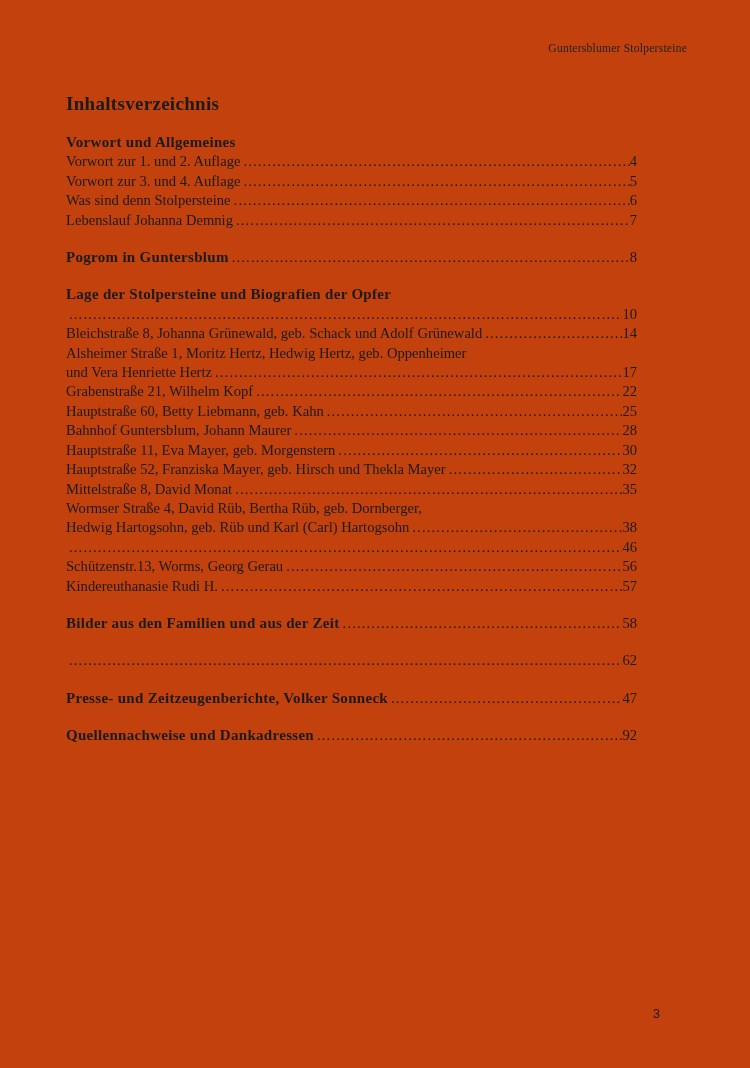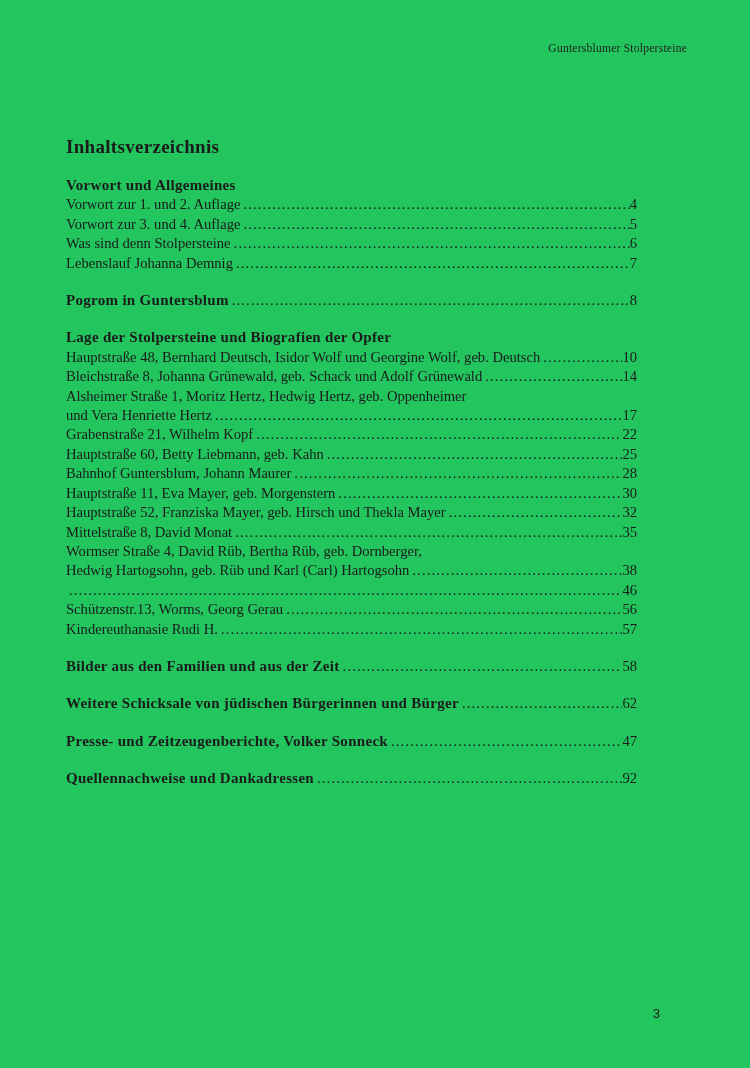--- a/index.html
+++ b/index.html
@@ -4,39 +4,38 @@
 <style>
   html, body {
     margin: 0;
     padding: 0;
     background: #ffffff;
   }
   .page {
     position: relative;
     width: 750px;
     height: 1068px;
-    background: #22c55e;
+    background: #c2410c;
     font-family: "Liberation Serif", "DejaVu Serif", serif;
     color: #1b1b1b;
     overflow: hidden;
   }
   .running-header {
     position: absolute;
     top: 42px;
     right: 63px;
     font-size: 11.5px;
     letter-spacing: 0.25px;
     color: #222;
   }
   .content {
     position: absolute;
     left: 66px;
     top: 92px;
     width: 571px;
-    margin-top: 43px;
   }
   .title {
     margin: 0;
     font-size: 19px;
     font-weight: bold;
     line-height: 23px;
     letter-spacing: 0.3px;
   }
   .toc-section {
     margin-top: 18px;
@@ -120,21 +119,20 @@
     <span class="leader"></span>
     <span class="row-page">8</span>
   </div>
         </div>
         <div class="toc-section">
           <div class="toc-row heading">
     <span class="row-text">Lage der Stolpersteine und Biografien der Opfer</span>
 
   </div>
           <div class="toc-row">
-    <span class="row-text">Hauptstraße 48, Bernhard Deutsch, Isidor Wolf und Georgine Wolf, geb. Deutsch</span>
     <span class="leader"></span>
     <span class="row-page">10</span>
   </div>
           <div class="toc-row">
     <span class="row-text">Bleichstraße 8, Johanna Grünewald, geb. Schack und Adolf Grünewald</span>
     <span class="leader"></span>
     <span class="row-page">14</span>
   </div>
           <div class="toc-row">
     <span class="row-text">Alsheimer Straße 1, Moritz Hertz, Hedwig Hertz, geb. Oppenheimer</span>
@@ -201,21 +199,20 @@
         </div>
         <div class="toc-section">
           <div class="toc-row heading">
     <span class="row-text">Bilder aus den Familien und aus der Zeit</span>
     <span class="leader"></span>
     <span class="row-page">58</span>
   </div>
         </div>
         <div class="toc-section">
           <div class="toc-row heading">
-    <span class="row-text">Weitere Schicksale von jüdischen Bürgerinnen und Bürger</span>
     <span class="leader"></span>
     <span class="row-page">62</span>
   </div>
         </div>
         <div class="toc-section">
           <div class="toc-row heading">
     <span class="row-text">Presse- und Zeitzeugenberichte, Volker Sonneck</span>
     <span class="leader"></span>
     <span class="row-page">47</span>
   </div>

